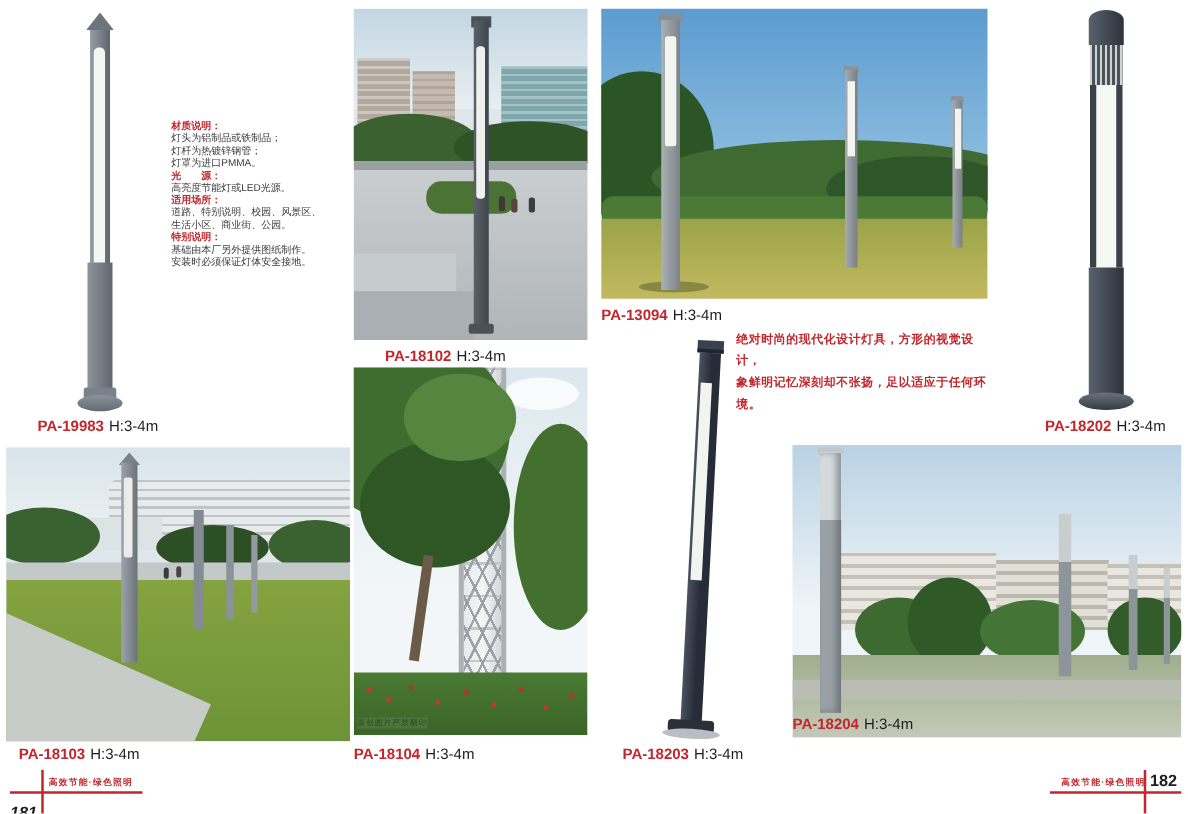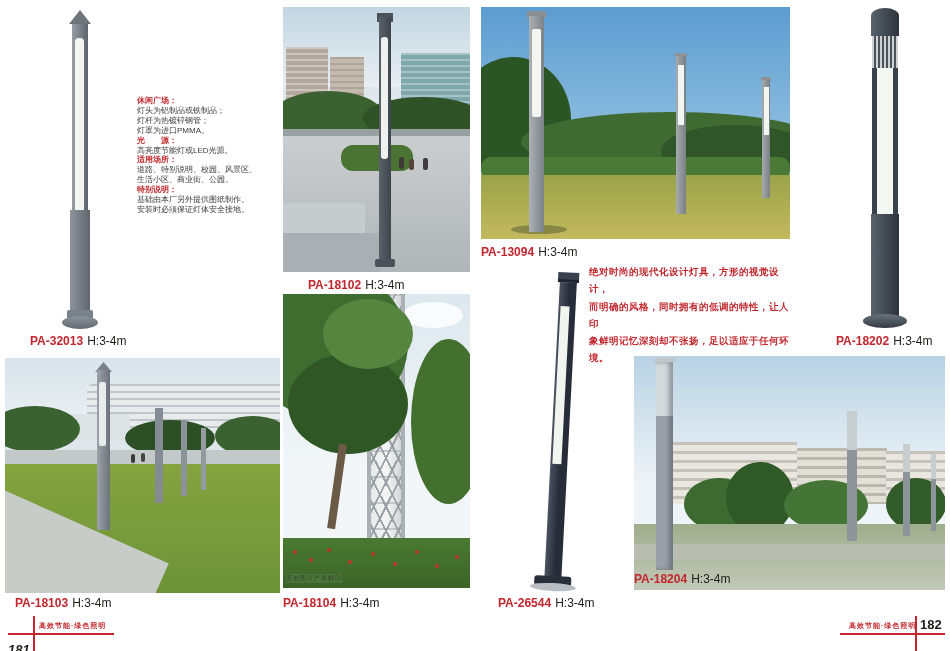--- a/index.html
+++ b/index.html
@@ -34,25 +34,25 @@
 
   <div class="abs" style="left:36px;top:4px;width:88px;height:326px;">
     <div class="abs" style="left:33px;top:6px;width:22px;height:14px;background:#6d747c;clip-path:polygon(50% 0,100% 100%,0 100%);"></div>
     <div class="abs" style="left:36px;top:20px;width:16px;height:296px;background:linear-gradient(90deg,#979ea6,#6e757d 70%,#5d646c);"></div>
     <div class="abs" style="left:39px;top:34px;width:9px;height:176px;background:#f4f6f2;border-radius:4px;"></div>
     <div class="abs" style="left:34px;top:206px;width:20px;height:106px;background:linear-gradient(90deg,#8d949c,#5f666e);"></div>
     <div class="abs" style="left:31px;top:306px;width:26px;height:12px;background:#79818a;border-radius:2px;"></div>
     <div class="abs" style="left:26px;top:312px;width:36px;height:13px;border-radius:50%;background:linear-gradient(#8a939b,#636a72);"></div>
   </div>
   <div class="plabel" style="left:30px;top:334px;">
-    <span class="model">PA-32013</span><span class="height">H:3-4m</span>
+    <span class="model">PA-19983</span><span class="height">H:3-4m</span>
   </div>
 
   <div class="spec-block">
-    <div class="spec-line heading">休闲广场：</div>
+    <div class="spec-line heading">材质说明：</div>
     <div class="spec-line body">灯头为铝制品或铁制品；</div>
     <div class="spec-line body">灯杆为热镀锌钢管；</div>
     <div class="spec-line body">灯罩为进口PMMA。</div>
     <div class="spec-line heading">光　　源：</div>
     <div class="spec-line body">高亮度节能灯或LED光源。</div>
     <div class="spec-line heading">适用场所：</div>
     <div class="spec-line body">道路、特别说明、校园、风景区、</div>
     <div class="spec-line body">生活小区、商业街、公园。</div>
     <div class="spec-line heading">特别说明：</div>
     <div class="spec-line body">基础由本厂另外提供图纸制作。</div>
@@ -110,21 +110,20 @@
     <div class="abs" style="left:27px;top:66px;width:26px;height:146px;background:#f5f7f3;border-left:5px solid #39414a;border-right:5px solid #39414a;box-sizing:border-box;"></div>
     <div class="abs" style="left:26px;top:212px;width:28px;height:106px;background:linear-gradient(90deg,#59626c,#2c333b);"></div>
     <div class="abs" style="left:18px;top:312px;width:44px;height:14px;border-radius:50%;background:linear-gradient(#6a737d,#333a42);"></div>
   </div>
   <div class="plabel" style="left:836px;top:334px;">
     <span class="model">PA-18202</span><span class="height">H:3-4m</span>
   </div>
 
   <div class="desc-block">
     <div>绝对时尚的现代化设计灯具，方形的视觉设计，</div>
-    <div>而明确的风格，同时拥有的低调的特性，让人印</div>
     <div>象鲜明记忆深刻却不张扬，足以适应于任何环境。</div>
   </div>
 
   <div class="photo" style="left:5px;top:358px;width:275px;height:235px;">
     <div class="abs" style="left:0;top:0;width:275px;height:80px;background:linear-gradient(#d8e4ea,#eef3f5);"></div>
     <div class="abs" style="left:82px;top:26px;width:193px;height:56px;background:#e8ebec;background-image:repeating-linear-gradient(180deg,rgba(150,160,168,.5) 0 2px,transparent 2px 7px);border-radius:6px 0 0 0;"></div>
     <div class="abs" style="left:55px;top:56px;width:70px;height:26px;background:#dde2e4;"></div>
     <div class="blob" style="left:-15px;top:48px;width:90px;height:46px;background:#3a6130;"></div>
     <div class="blob" style="left:120px;top:62px;width:90px;height:36px;background:#2c4f26;"></div>
     <div class="blob" style="left:210px;top:58px;width:75px;height:40px;background:#3a6130;"></div>
@@ -163,21 +162,21 @@
   <div class="abs" style="left:492px;top:250px;width:125px;height:342px;">
     <div class="abs" style="left:0;top:0;width:125px;height:342px;transform:rotate(3deg);transform-origin:60px 335px;">
       <div class="abs" style="left:50px;top:22px;width:21px;height:10px;background:#39414e;border-bottom:3px solid #1f2530;box-sizing:border-box;"></div>
       <div class="abs" style="left:52px;top:32px;width:17px;height:296px;background:linear-gradient(90deg,#4a5260,#262d38 60%);"></div>
       <div class="abs" style="left:54px;top:56px;width:9px;height:158px;background:#f2f4f0;"></div>
       <div class="abs" style="left:42px;top:326px;width:37px;height:10px;background:#2a303a;border-radius:3px;"></div>
       <div class="blob" style="left:38px;top:333px;width:46px;height:8px;background:#b9bec4;"></div>
     </div>
   </div>
   <div class="plabel" style="left:498px;top:596px;">
-    <span class="model">PA-26544</span><span class="height">H:3-4m</span>
+    <span class="model">PA-18203</span><span class="height">H:3-4m</span>
   </div>
 
   <div class="photo" style="left:634px;top:356px;width:311px;height:234px;background:linear-gradient(#b9d2e4,#eef4f7 55%);">
     <div class="abs" style="left:38px;top:86px;width:125px;height:62px;background:#e9e7e0;background-image:repeating-linear-gradient(180deg,rgba(170,168,158,.6) 0 3px,transparent 3px 9px);"></div>
     <div class="abs" style="left:163px;top:92px;width:90px;height:56px;background:#e2dfd6;background-image:repeating-linear-gradient(180deg,rgba(160,158,148,.6) 0 3px,transparent 3px 9px);"></div>
     <div class="abs" style="left:252px;top:95px;width:59px;height:52px;background:#e9e7e0;background-image:repeating-linear-gradient(180deg,rgba(170,168,158,.6) 0 3px,transparent 3px 9px);"></div>
     <div class="blob" style="left:50px;top:122px;width:70px;height:52px;background:#3c6a30;"></div>
     <div class="blob" style="left:92px;top:106px;width:68px;height:72px;background:#2f5a28;"></div>
     <div class="blob" style="left:150px;top:124px;width:84px;height:50px;background:#457536;"></div>
     <div class="blob" style="left:252px;top:122px;width:60px;height:52px;background:#325c29;"></div>

